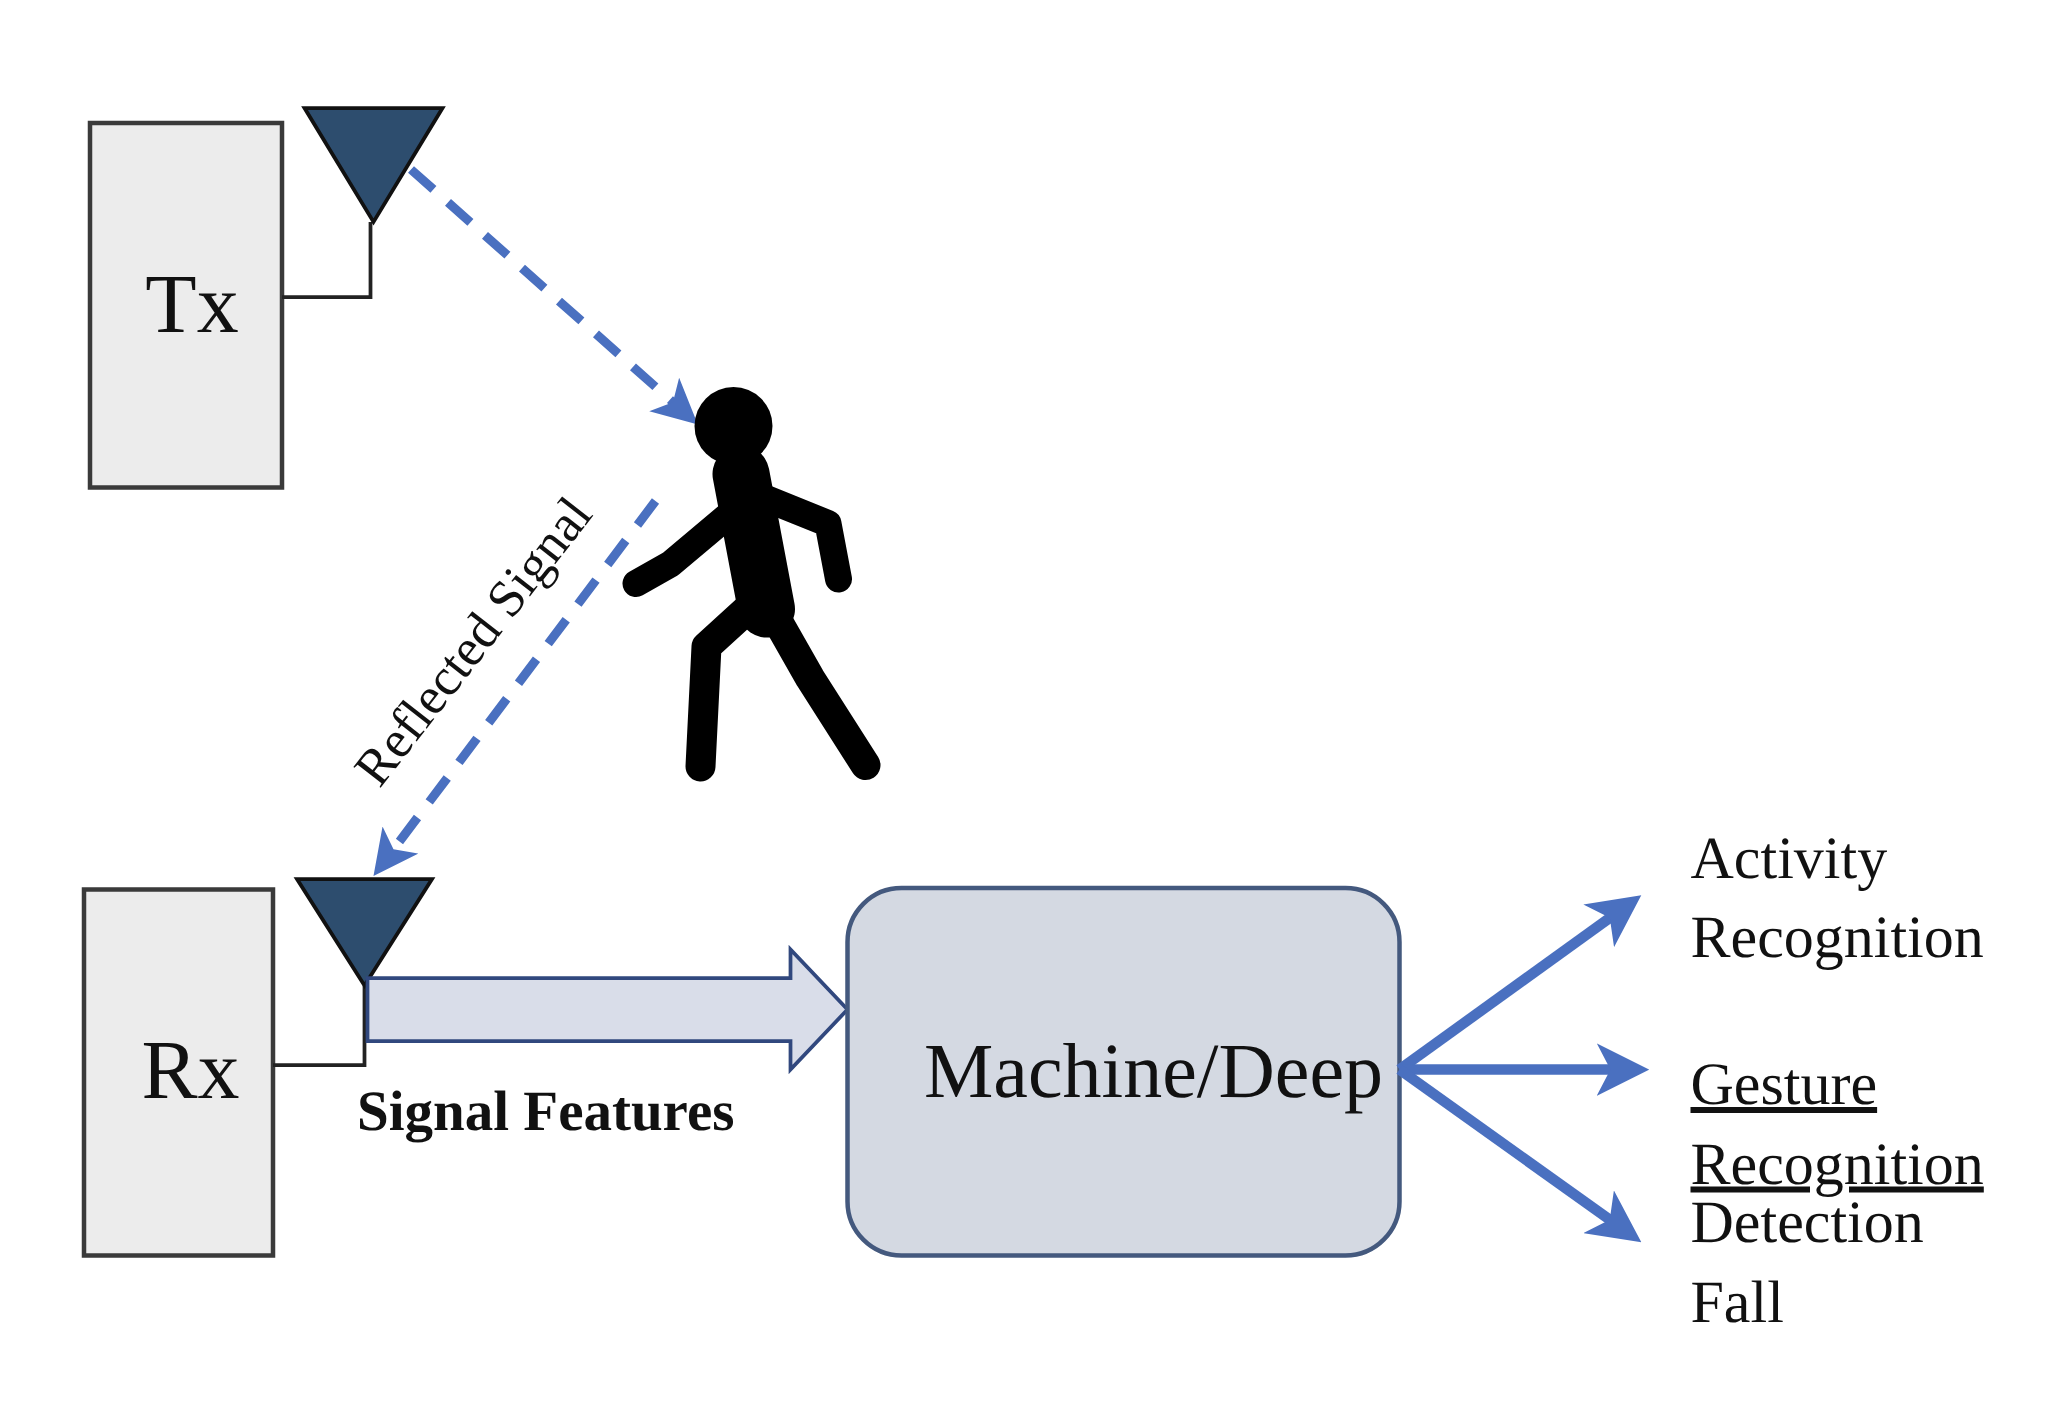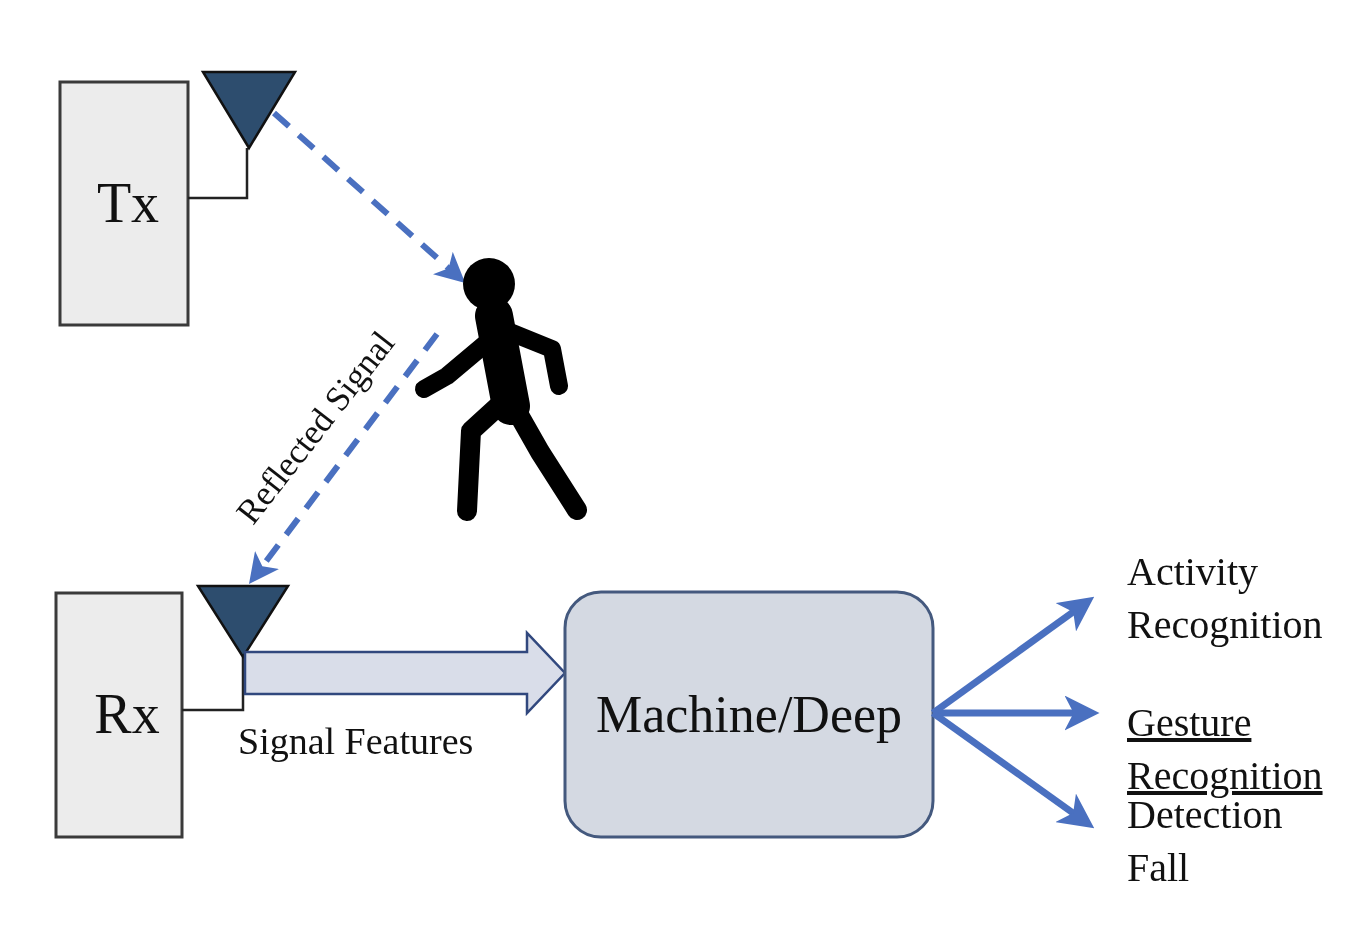--- a/index.html
+++ b/index.html
@@ -17,21 +17,21 @@
     font-family:"Liberation Serif","DejaVu Serif",serif;
     white-space:nowrap;
     line-height:1.1;
   }
   .device-label{
     display:flex;align-items:center;justify-content:center;
     font-size:56px;
   }
   .ml-label{
     display:flex;flex-direction:column;align-items:center;justify-content:center;
-    font-size:52px;line-height:66px;text-align:center;
+    font-size:52px;line-height:66px;text-align:center;padding-left:20px;
   }
   .feature-label{font-size:38px;line-height:47px;}
   .output-label{font-size:40px;line-height:53px;}
   .rotated{
     font-size:35px;
     transform:translate(-50%,-50%) rotate(-52deg);
   }
 </style>
 </head>
 <body>
@@ -74,21 +74,21 @@
     <line x1="933" y1="713" x2="1082" y2="713" style="stroke:var(--arrow-blue);stroke-width:7" marker-end="url(#arrowHead)"></line>
     <line x1="933" y1="713" x2="1080" y2="818" style="stroke:var(--arrow-blue);stroke-width:7" marker-end="url(#arrowHead)"></line>
   </svg>
 
   <div class="lbl device-label" style="left:60px;top:82px;width:136px;height:243px;">Tx</div>
 
   <div class="lbl rotated" style="left:316px;top:428px;">Reflected Signal</div>
 
   <div class="lbl device-label" style="left:56px;top:593px;width:142px;height:244px;">Rx</div>
 
-  <div class="lbl feature-label" style="left:238px;top:718px;">
+  <div class="lbl feature-label" style="left:238px;top:718px;font-weight:bold;">
     <div>Signal Features</div>
   </div>
 
   <div class="lbl ml-label" style="left:565px;top:592px;width:368px;height:245px;">
     <div>Machine/Deep</div>
   </div>
 
   <div class="lbl output-label" style="left:1127px;top:533px;margin-top:12px;">
     <div>Activity</div>
     <div>Recognition</div>

